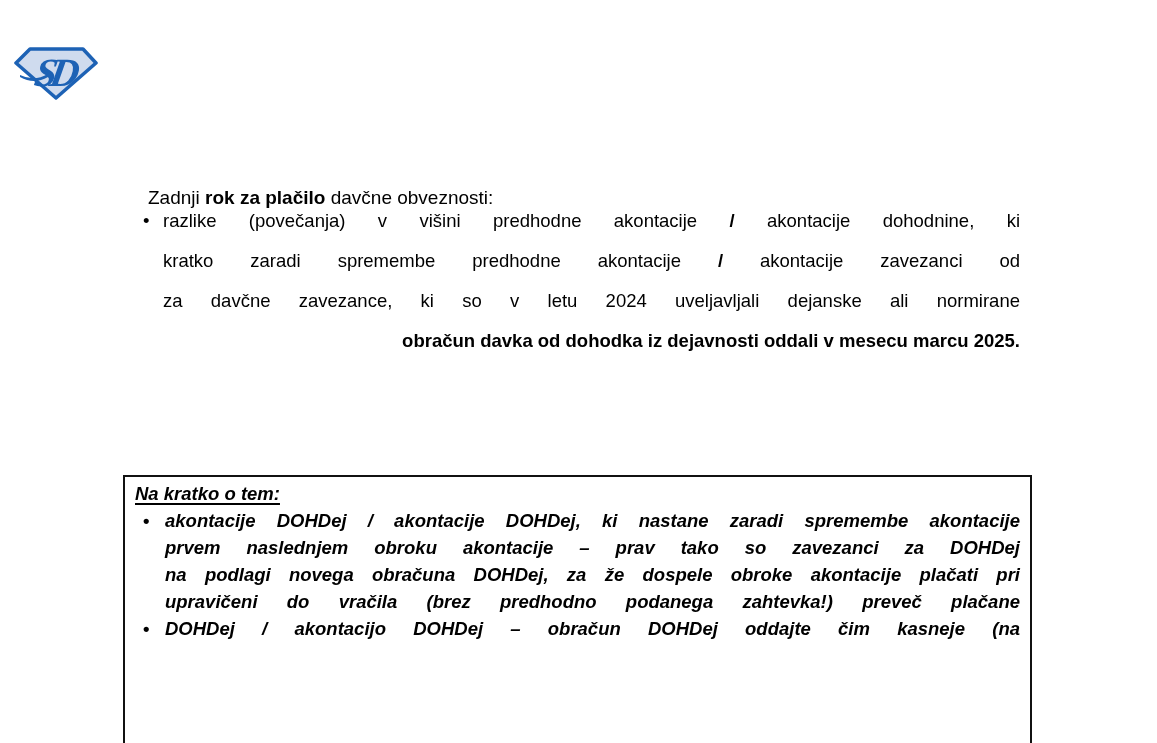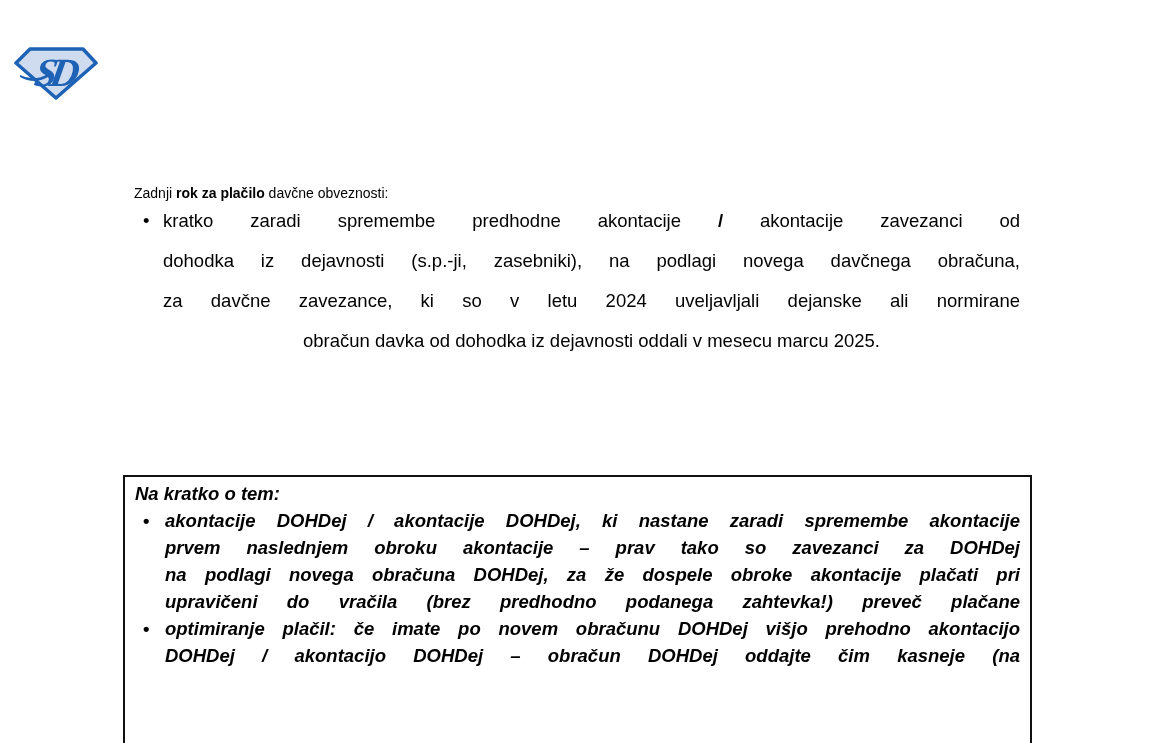--- a/index.html
+++ b/index.html
@@ -22,57 +22,57 @@
   .logo {
     position: absolute;
     left: 14px; top: 46px;
     width: 84px; height: 54px;
   }
   .logo svg { display: block; width: 100%; height: 100%; }
 
   
   .intro {
     position: absolute;
-    left: 134px; top: 166px;
-    font-size: 14px;
+    left: 148px; top: 166px;
+    font-size: 19px;
     line-height: 26px;
     white-space: nowrap;
   }
   .b { font-weight: bold; }
 
   
   .mainb {
     position: absolute;
     left: 143px; top: 201px;
     width: 878px;
     font-size: 18.5px;
   }
   .mainb .dot {
     position: absolute;
     left: 0; top: 0;
     line-height: 40px;
   }
   .mtext { margin-left: 20px; width: 857px; }
   .jl  { line-height: 40px; text-align: justify; text-align-last: justify; }
-  .ll  { line-height: 40px; text-align: center; }
+  .ll  { line-height: 40px; text-align: right; font-weight: bold; }
 
   
   .box {
     position: absolute;
     left: 123px; top: 475px;
     width: 909px; height: 330px;
     border: 2px solid #111111;
     box-sizing: border-box;
     padding: 3px 10px;
     font-size: 18.5px;
     font-weight: bold;
     font-style: italic;
   }
   .bhead { line-height: 27px; }
-  .bhead .u { text-decoration-thickness: 2px; text-underline-offset: 3px; }
+  .bhead .u { text-decoration: underline; text-decoration-thickness: 2px; text-underline-offset: 3px; }
   .bbul {
     position: relative;
     padding-left: 30px;
   }
   .bbul .dot2 {
     position: absolute;
     left: 8px; top: 0;
     line-height: 27px;
     font-style: normal;
   }
@@ -92,38 +92,37 @@
       </g>
       <path d="M6 29 Q 20 36 34 28 L 34 31 Q 20 39 6 31 Z" fill="#1d62b5"></path>
     </svg>
   </div>
 
   <p class="intro"><span>Zadnji </span><span class="b">rok za plačilo</span><span> davčne obveznosti:</span></p>
 
   <div class="mainb">
     <span class="dot">•</span>
     <div class="mtext">
+      <div class="jl"><span>razlike (povečanja) v višini predhodne akontacije </span><span class="b">/</span><span> akontacije dohodnine, ki</span></div>
       <div class="jl"><span>kratko zaradi spremembe predhodne akontacije </span><span class="b">/</span><span> akontacije zavezanci od</span></div>
-      <div class="jl">dohodka iz dejavnosti (s.p.-ji, zasebniki), na podlagi novega davčnega obračuna,</div>
       <div class="jl">za davčne zavezance, ki so v letu 2024 uveljavljali dejanske ali normirane</div>
       <div class="ll">obračun davka od dohodka iz dejavnosti oddali v mesecu marcu 2025.</div>
     </div>
   </div>
 
   <div class="box">
     <div class="bhead"><span class="u">Na kratko o tem:</span></div>
 
     <div class="bbul">
       <span class="dot2">•</span>
       <div class="jl2">akontacije DOHDej / akontacije DOHDej, ki nastane zaradi spremembe akontacije</div>
       <div class="jl2">prvem naslednjem obroku akontacije – prav tako so zavezanci za DOHDej</div>
       <div class="jl2">na podlagi novega obračuna DOHDej, za že dospele obroke akontacije plačati pri</div>
       <div class="jl2">upravičeni do vračila (brez predhodno podanega zahtevka!) preveč plačane</div>
     </div>
 
     <div class="bbul">
       <span class="dot2">•</span>
-      <div class="jl2">optimiranje plačil: če imate po novem obračunu DOHDej višjo prehodno akontacijo</div>
       <div class="jl2">DOHDej / akontacijo DOHDej – obračun DOHDej oddajte čim kasneje (na</div>
     </div>
   </div>
 
 </div>
 
 </body></html>

